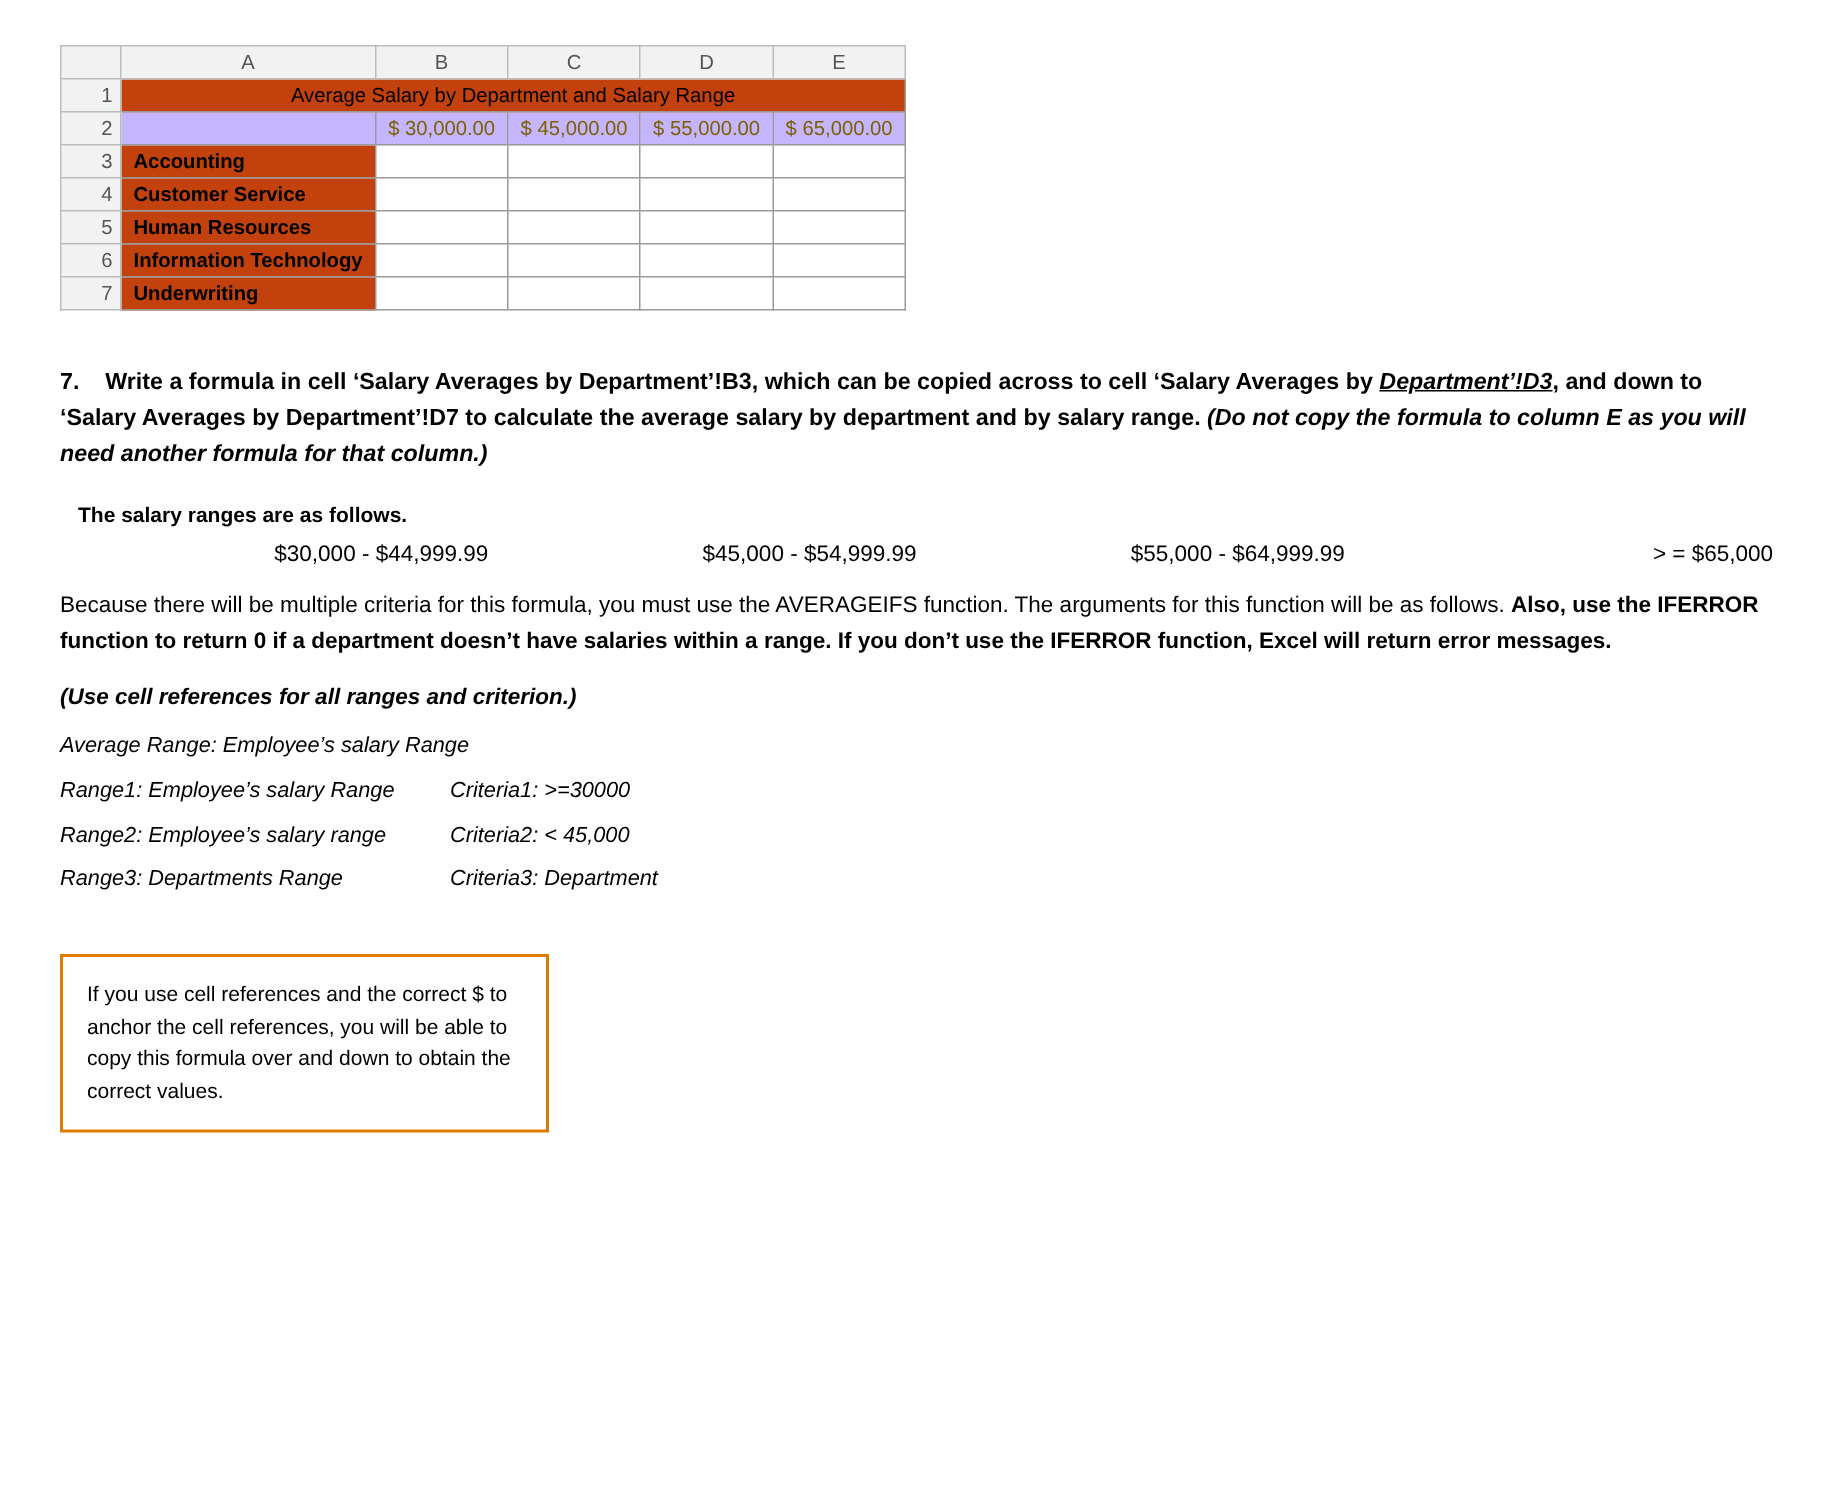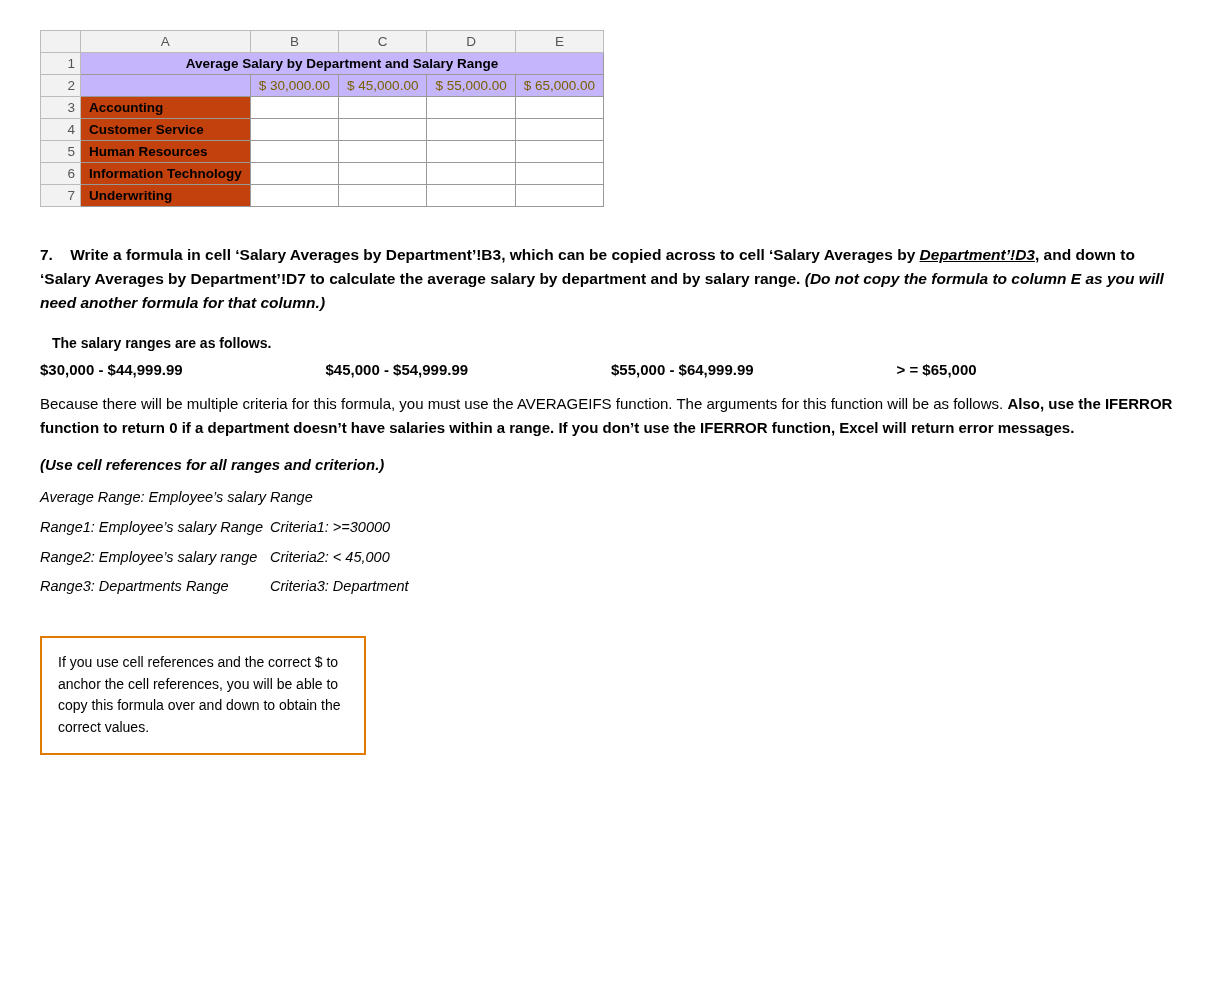--- a/index.html
+++ b/index.html
@@ -39,22 +39,22 @@
     
     table.spreadsheet .col-header {
       background: #f2f2f2;
       text-align: center;
       color: #555;
       font-weight: normal;
       border: 1px solid #bbb;
     }
     
     .title-row td {
-      background: #c4b5fd;
-      font-weight: bold;
+      background: #c2410c;
+      font-weight: normal;
       text-align: center;
     }
     
     .salary-header-row td {
       background: #c4b5fd;
       text-align: right;
       color: #7a6000;
     }
     
     .dept-row td.dept-name {
@@ -86,23 +86,24 @@
       margin: 18px 0 10px 12px;
       font-size: 14px;
     }
 
     .salary-range-row {
       display: flex;
       gap: 0;
       margin-bottom: 14px;
     }
     .salary-range-item {
-      font-weight: bold;
+      font-weight: normal;
       font-size: 15px;
       flex: 1;
+      text-align: right;
     }
 
     .description-para {
       font-size: 15px;
       line-height: 1.6;
       margin-bottom: 16px;
     }
 
     
     .two-col {
@@ -126,20 +127,21 @@
 
     .use-cell-ref {
       font-style: italic;
       font-weight: bold;
       font-size: 15px;
       margin-bottom: 14px;
     }
 
     .formula-row {
       display: flex;
+      gap: 30px;
       margin-bottom: 8px;
       font-style: italic;
       font-size: 14.5px;
       line-height: 1.5;
     }
     .formula-label {
       min-width: 230px;
     }
     .formula-criteria {
       min-width: 150px;

